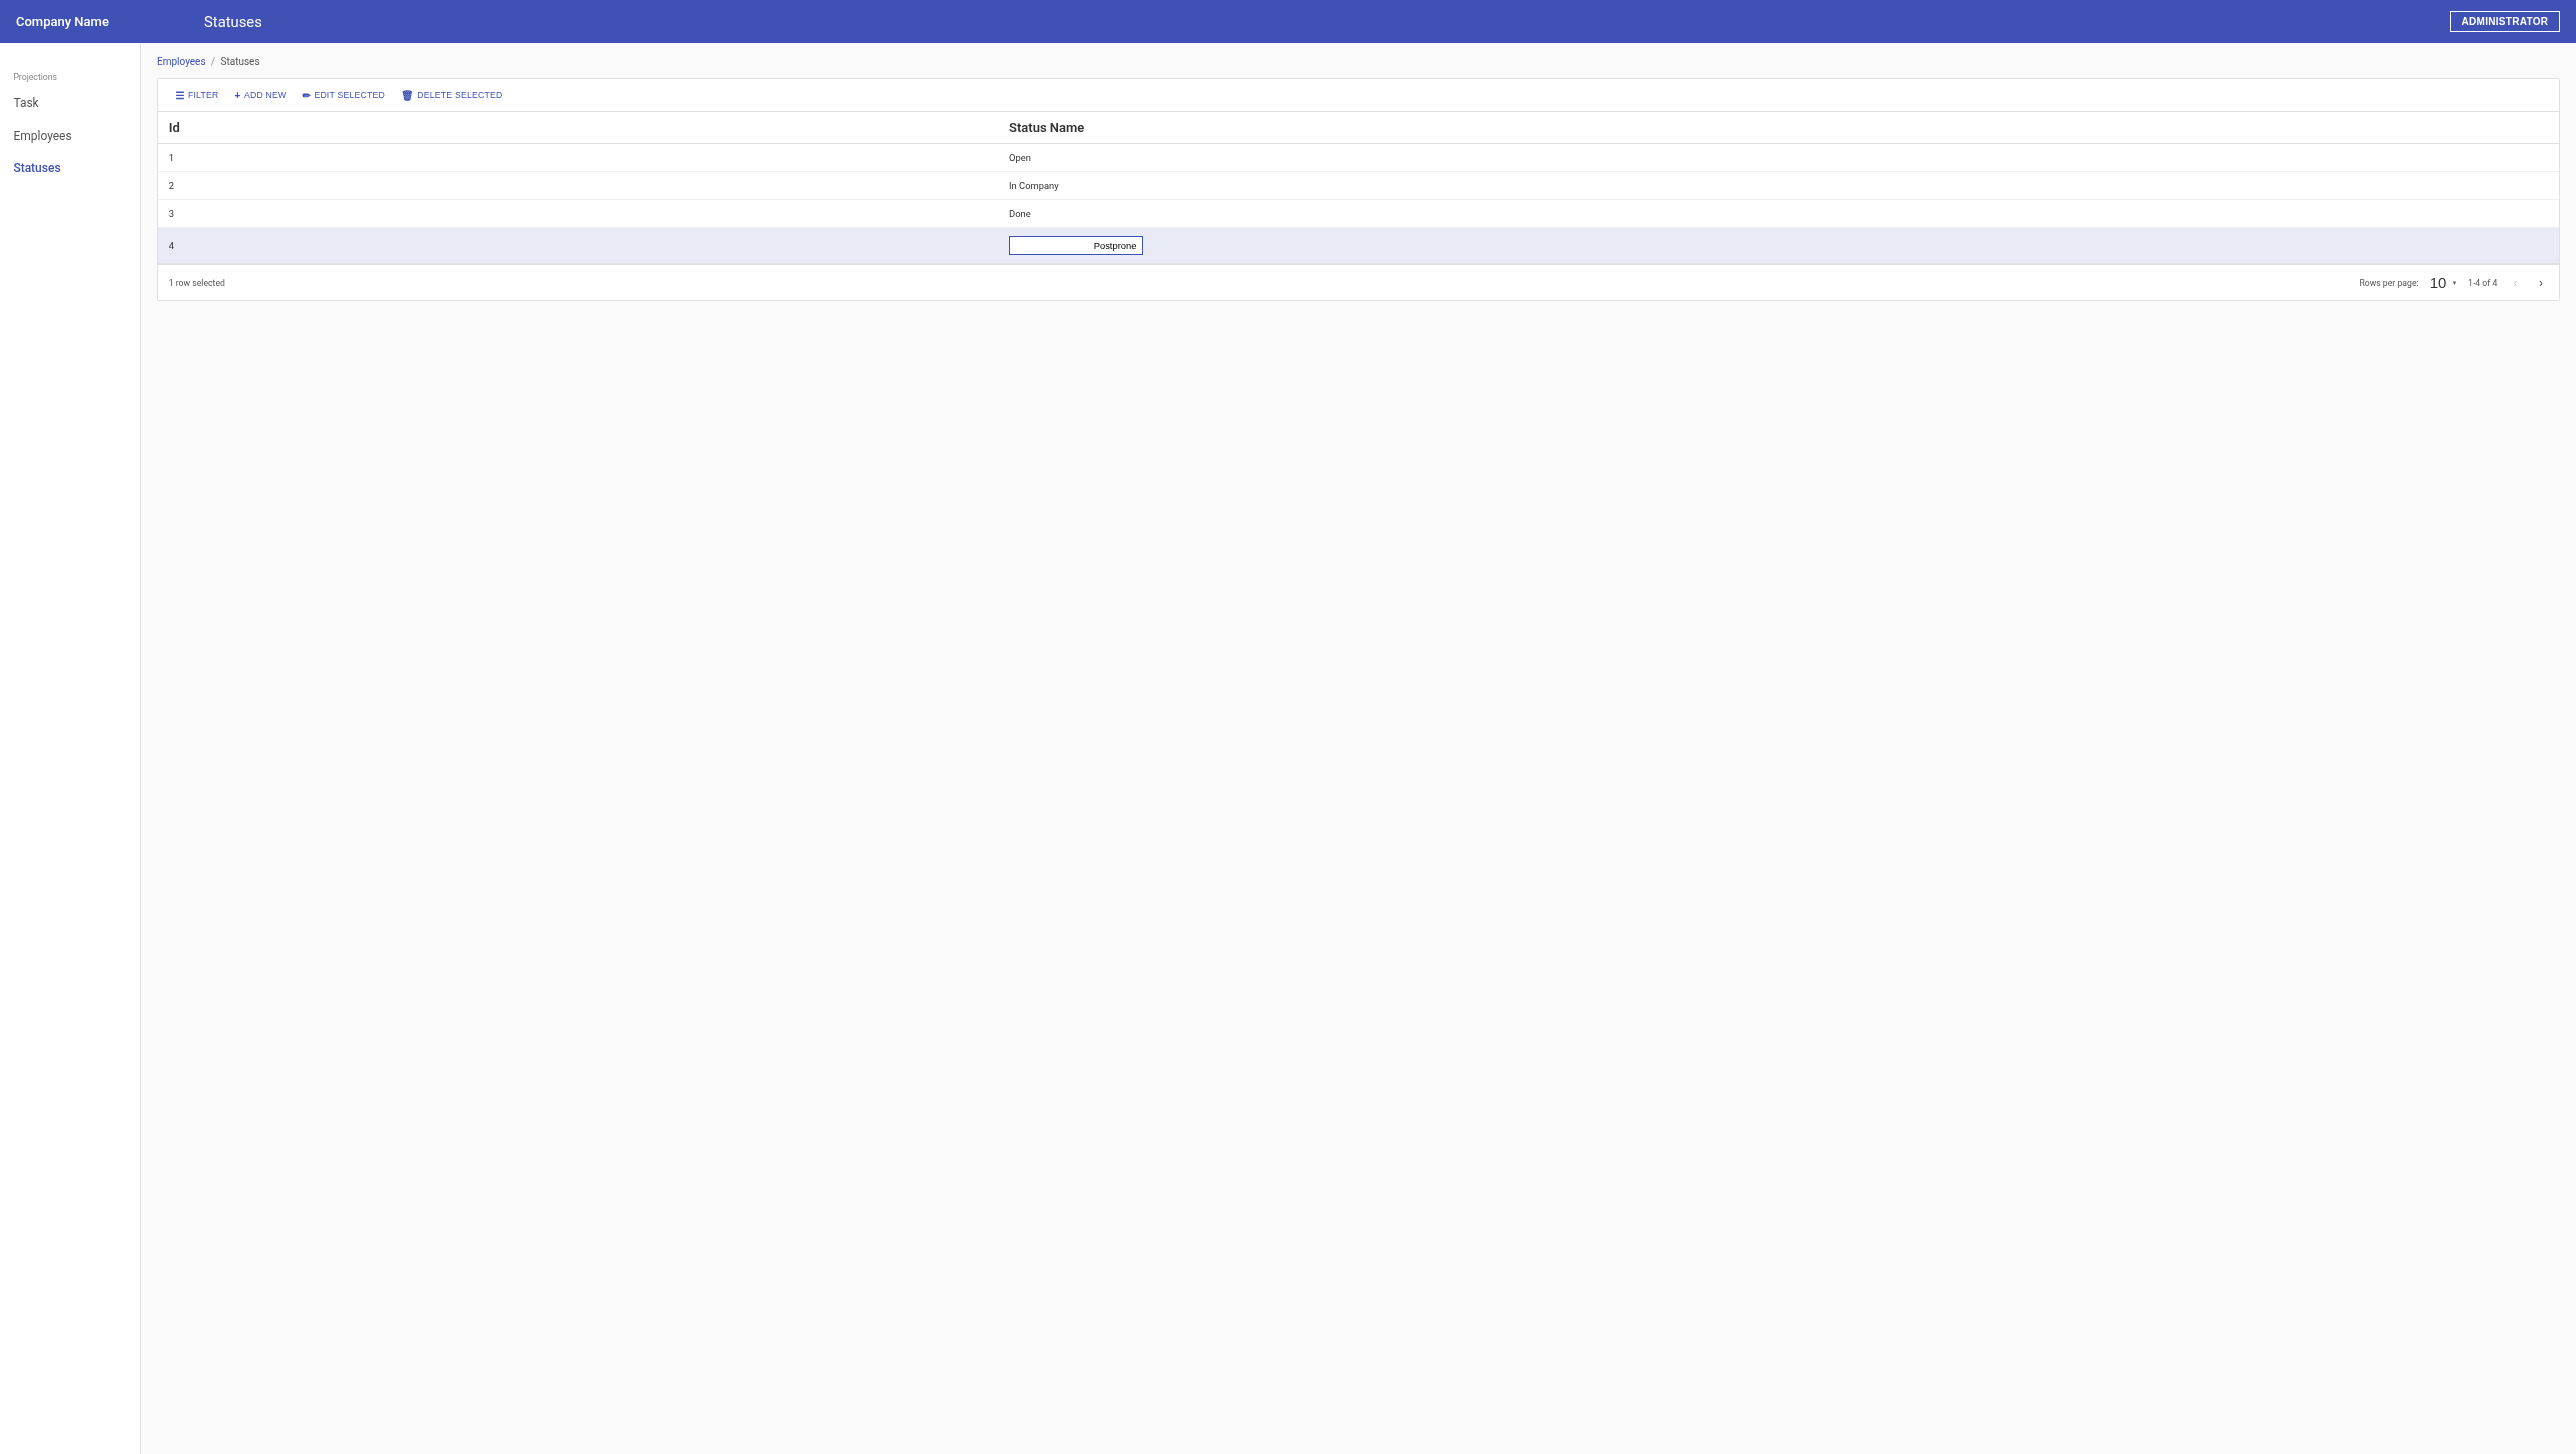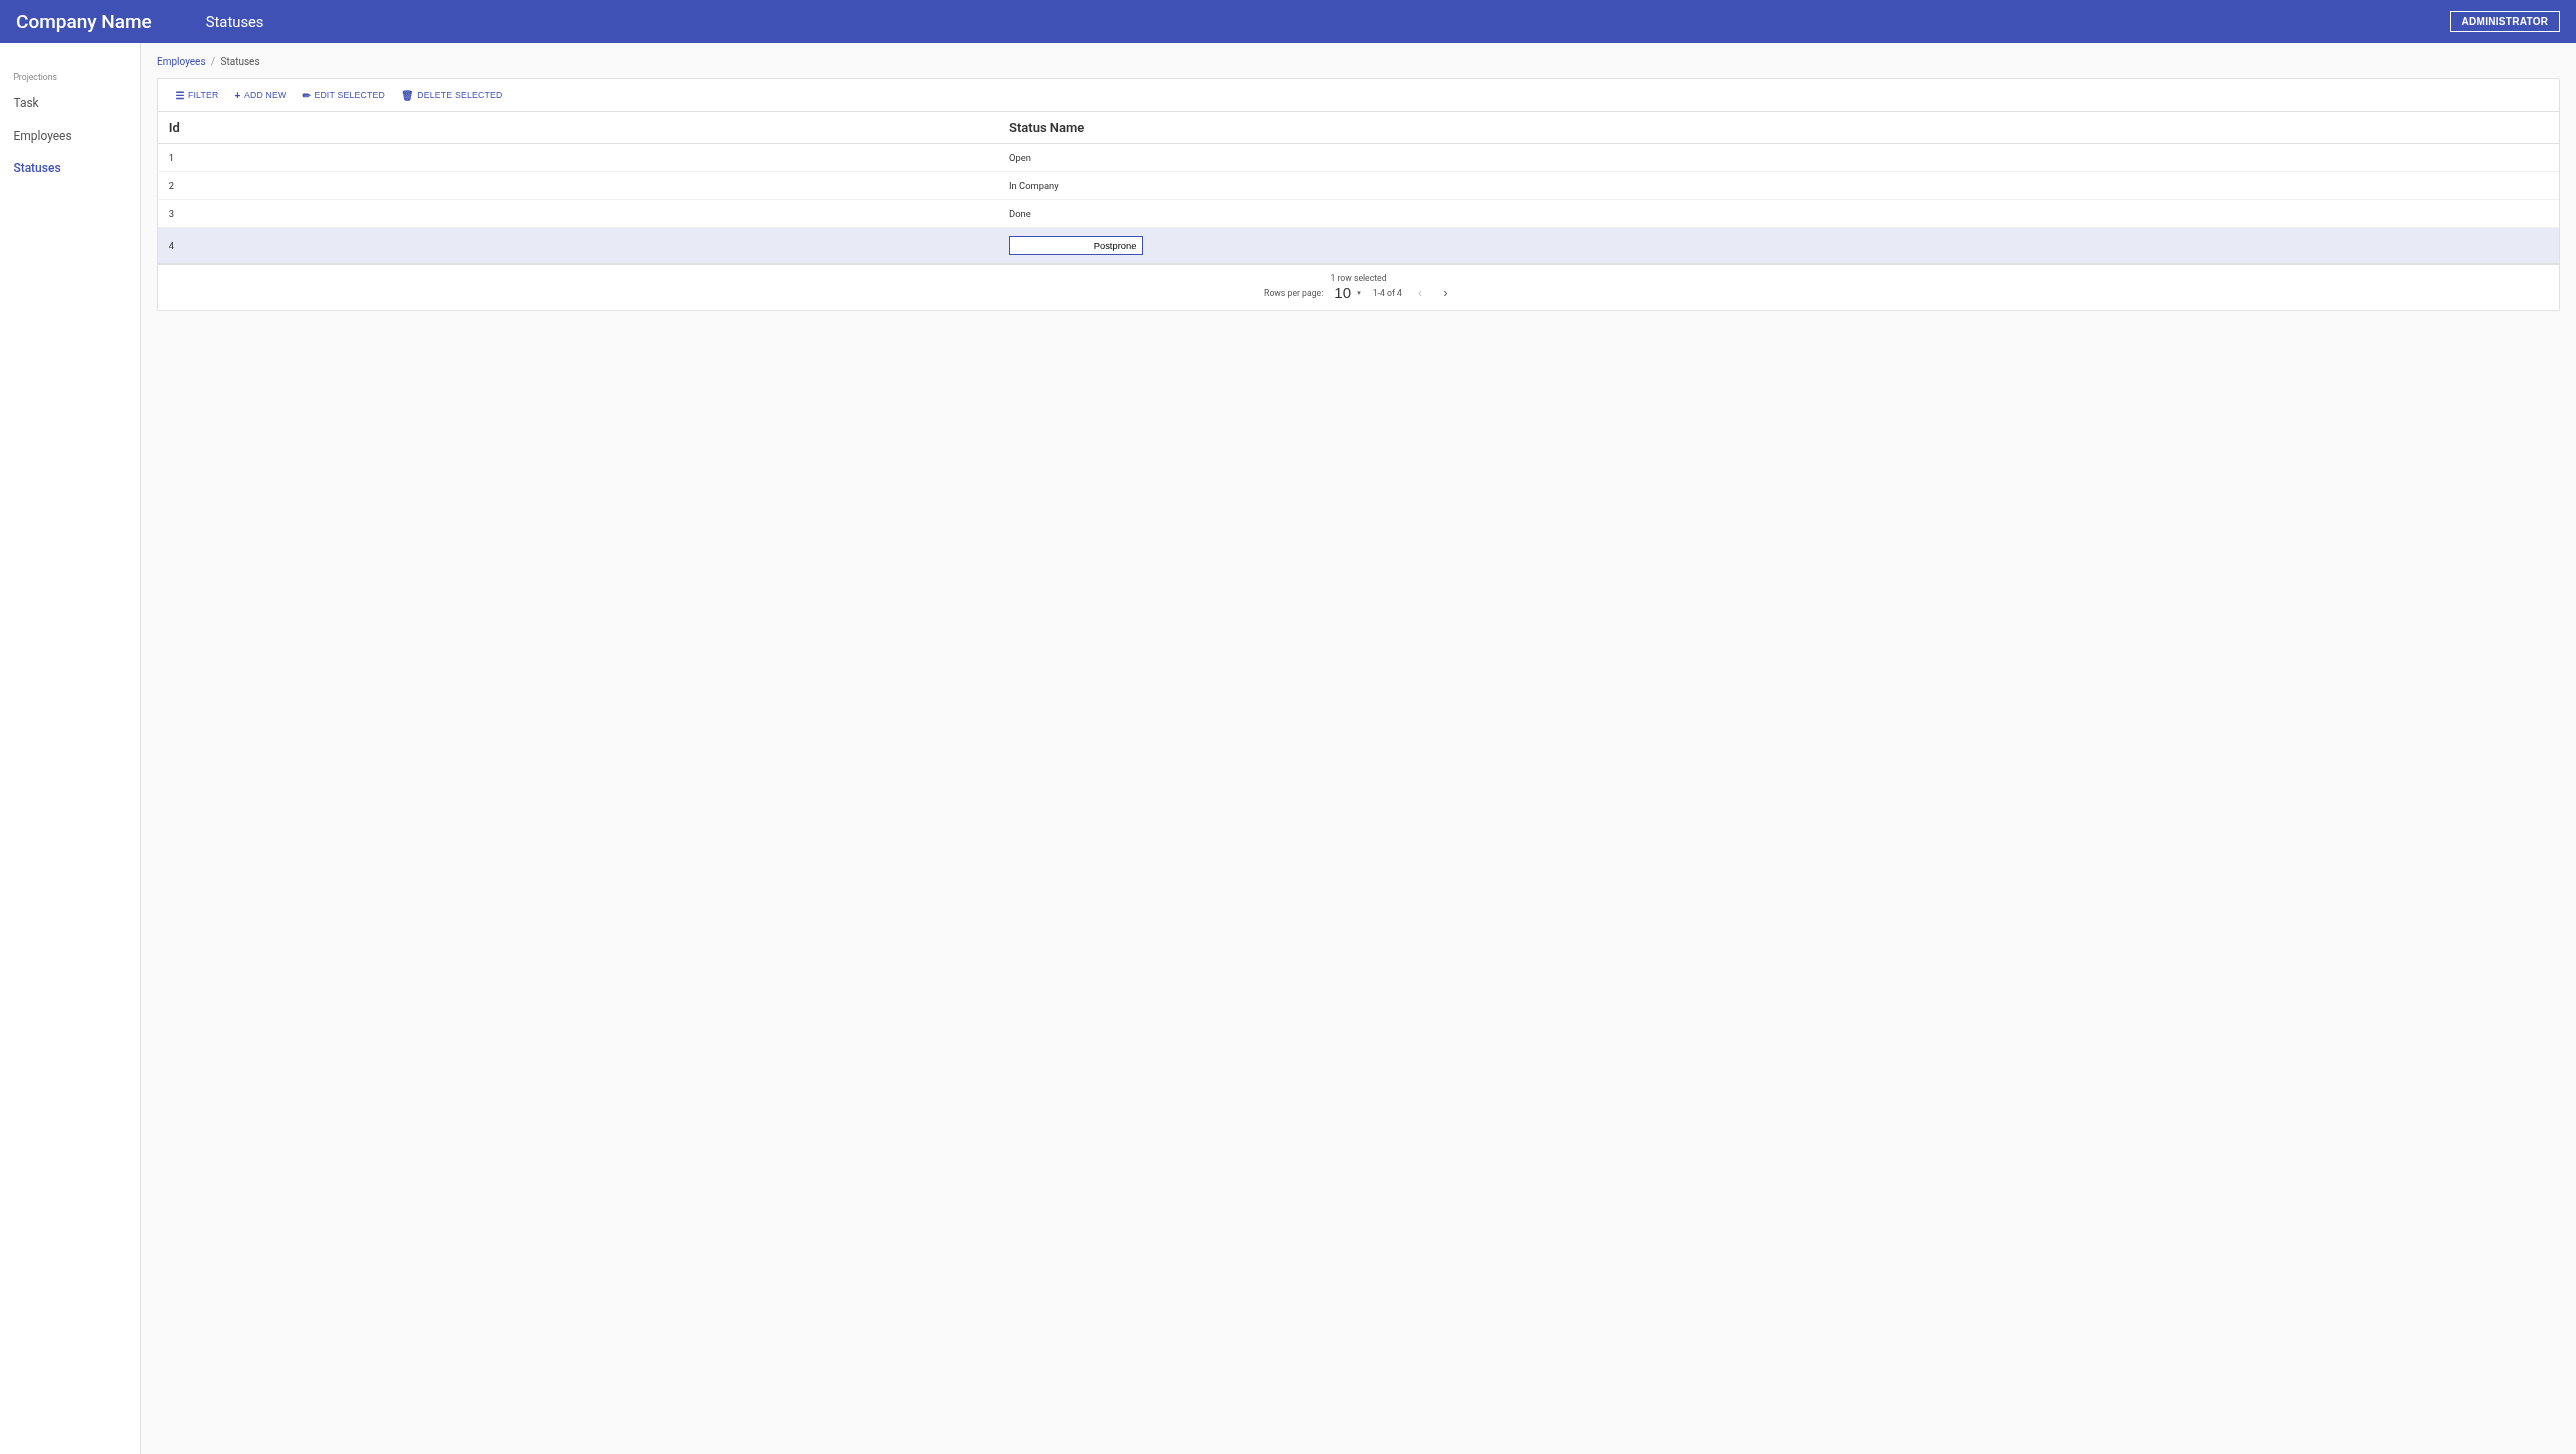--- a/index.html
+++ b/index.html
@@ -26,21 +26,21 @@
       justify-content: space-between;
     }
 
     .header-left {
       display: flex;
       align-items: center;
       gap: 0;
     }
 
     .header-company {
-      font-size: 19px;
+      font-size: 13px;
       font-weight: 500;
       min-width: 134px;
     }
 
     .header-section-title {
       font-size: 14.8px;
       font-weight: 400;
       margin-left: 10.7px;
     }
 
@@ -201,21 +201,20 @@
 
     
     .table-footer {
       display: flex;
       align-items: center;
       justify-content: space-between;
       padding: 8px 10.7px;
       border-top: 0.7px solid #e0e0e0;
       font-size: 8.7px;
       color: #555;
-      flex-direction: column;
     }
 
     .pagination {
       display: flex;
       align-items: center;
       gap: 10.7px;
     }
 
     .rows-per-page {
       display: flex;

